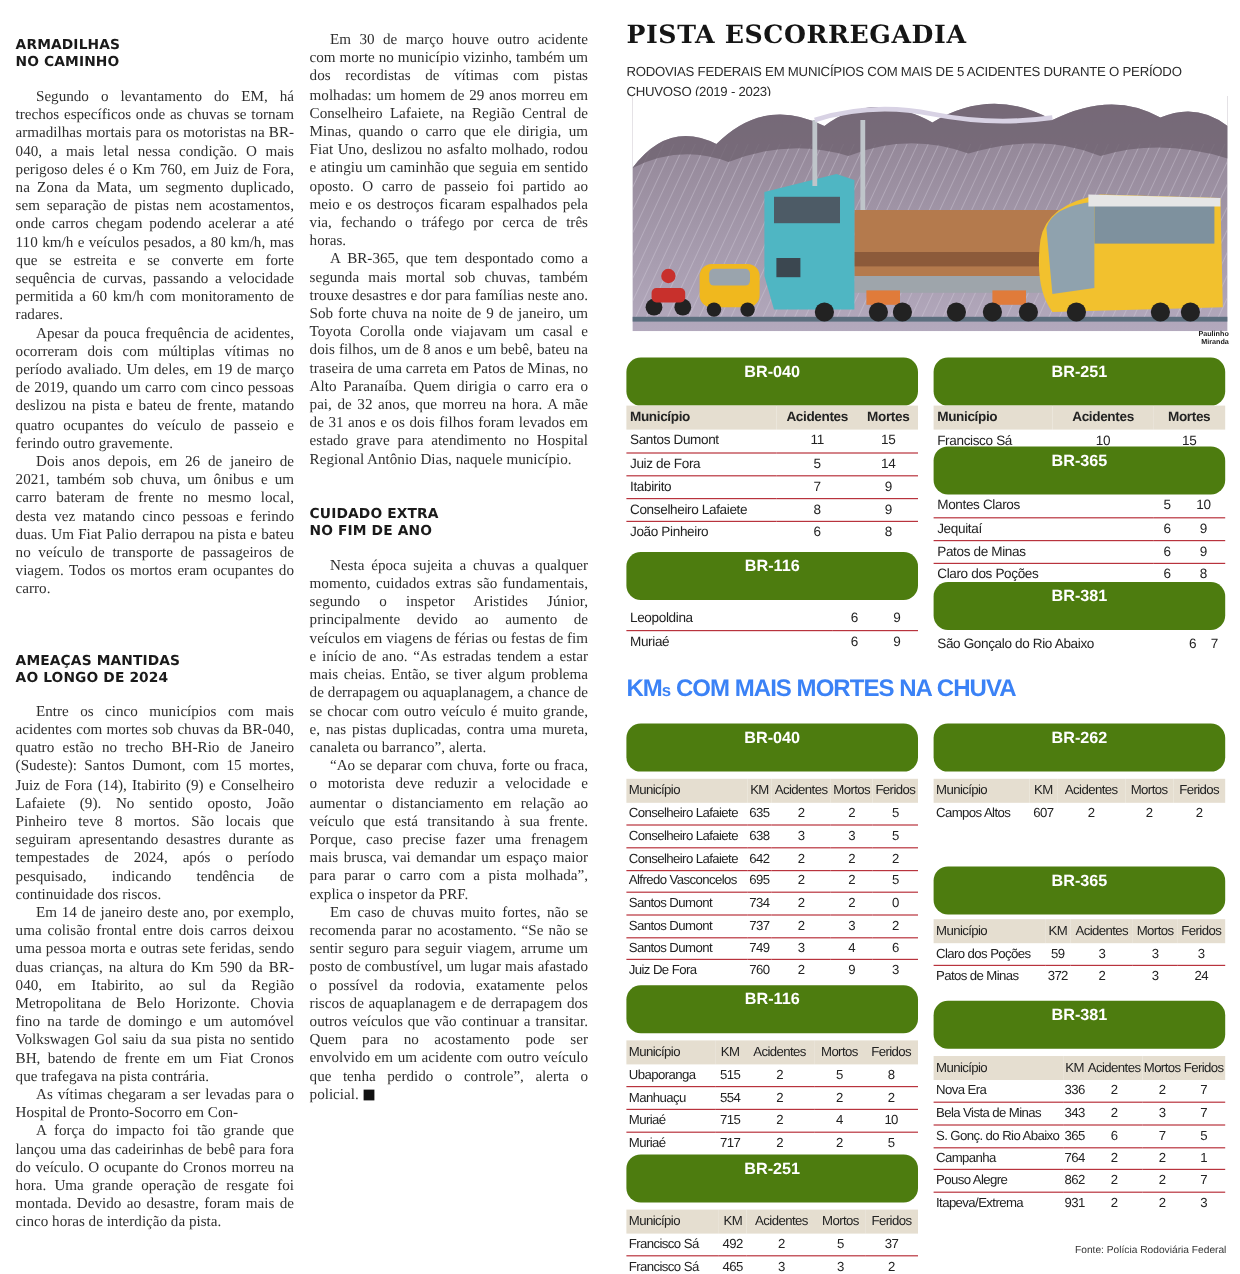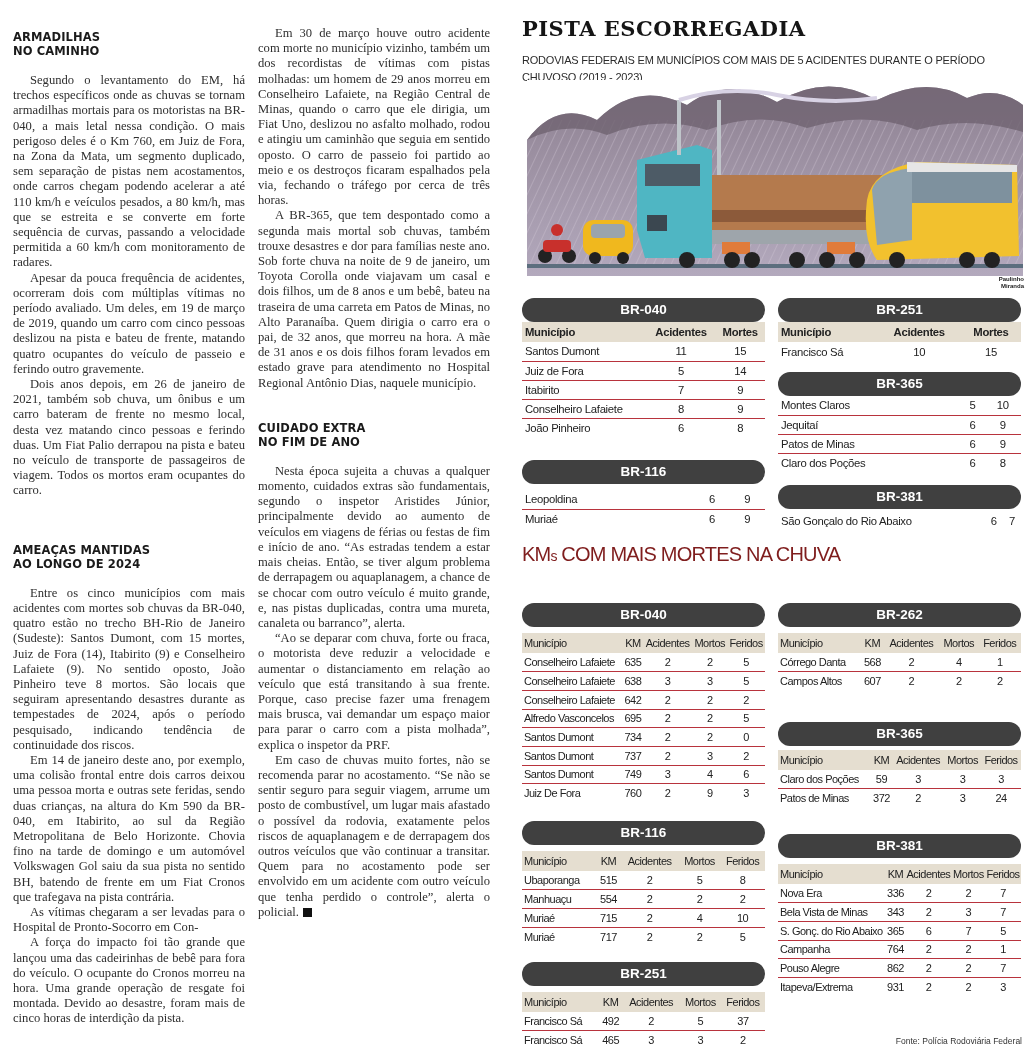--- a/index.html
+++ b/index.html
@@ -34,40 +34,40 @@
     font-size: 11px; line-height: 17px; color: #2b2b2b; letter-spacing: -0.2px;
   }
   .illus { position: absolute; left: 5px; top: 80px; width: 496px; height: 196px; }
   .credit {
     position: absolute; right: 6px; top: 276px; font-family: "Liberation Sans", sans-serif;
     font-size: 6px; line-height: 6.5px; text-align: right; color: #222; font-weight: bold;
   }
 
   .tbl-block { position: absolute; width: 243px; }
   .pill {
-    height: 24px; border-radius: 12px; background: #404040; color: #fff; text-align: center;
+    height: 40px; border-radius: 12px; background: #4d7c0f; color: #fff; text-align: center;
     font-family: "Liberation Sans", sans-serif; font-weight: bold; font-size: 13.5px; line-height: 24px;
   }
   table { width: 100%; border-collapse: collapse; font-family: "Liberation Sans", sans-serif; }
   thead tr { background: #e5ded0; }
   th { font-weight: bold; font-size: 11.3px; height: 20px; padding: 0 3px; color: #222; letter-spacing: -0.3px; }
   td { font-size: 11.3px; height: 19px; padding: 0 3px; color: #222; letter-spacing: -0.3px; }
   tbody tr { border-bottom: 1.5px solid #b8333d; }
   tbody tr:last-child { border-bottom: none; }
   .t1 th:first-child, .t1 td:first-child { text-align: left; }
   .t1 th, .t1 td { text-align: center; }
 
   .t2 th { font-weight: normal; font-size: 11px; letter-spacing: -0.5px; padding: 0 1px; }
   .t2 td { font-size: 11px; letter-spacing: -0.5px; padding: 0 1px; height: 18.7px; }
   .t2 th:first-child, .t2 td:first-child { text-align: left; padding-left: 2px; }
   .t2 th, .t2 td { text-align: center; }
 
   .sec-title {
-    position: absolute; left: 0; top: 543px; font-family: "Liberation Sans", sans-serif; font-weight: normal;
-    font-size: 20px; letter-spacing: -0.8px; color: #7f1d1d;
+    position: absolute; left: 0; top: 563px; font-family: "Liberation Sans", sans-serif; font-weight: bold;
+    font-size: 20px; letter-spacing: -0.8px; color: #3b82f6;
   }
   .sec-title small { font-size: 14px; }
   .source {
     position: absolute; right: 8px; top: 1036px; font-family: "Liberation Sans", sans-serif;
     font-size: 8.5px; color: #333;
   }
 </style>
 </head>
 <body>
 
@@ -450,27 +450,20 @@
           <tr>
             <th>Município</th>
             <th>KM</th>
             <th>Acidentes</th>
             <th>Mortos</th>
             <th>Feridos</th>
           </tr>
         </thead>
       <tbody>
           <tr>
-            <td>Córrego Danta</td>
-            <td>568</td>
-            <td>2</td>
-            <td>4</td>
-            <td>1</td>
-          </tr>
-          <tr>
             <td>Campos Altos</td>
             <td>607</td>
             <td>2</td>
             <td>2</td>
             <td>2</td>
           </tr>
         </tbody>
     </table>
   </div>
   <div class="tbl-block" style="left:256px; top:722px;">

